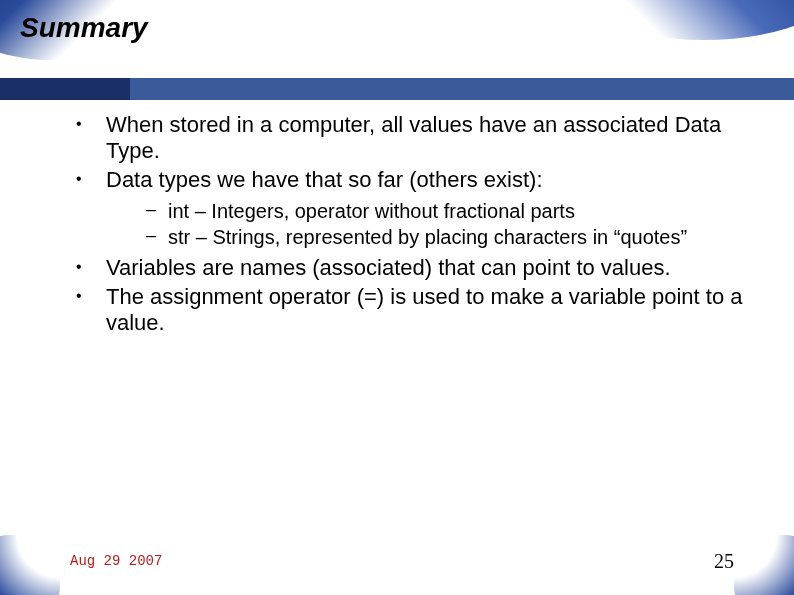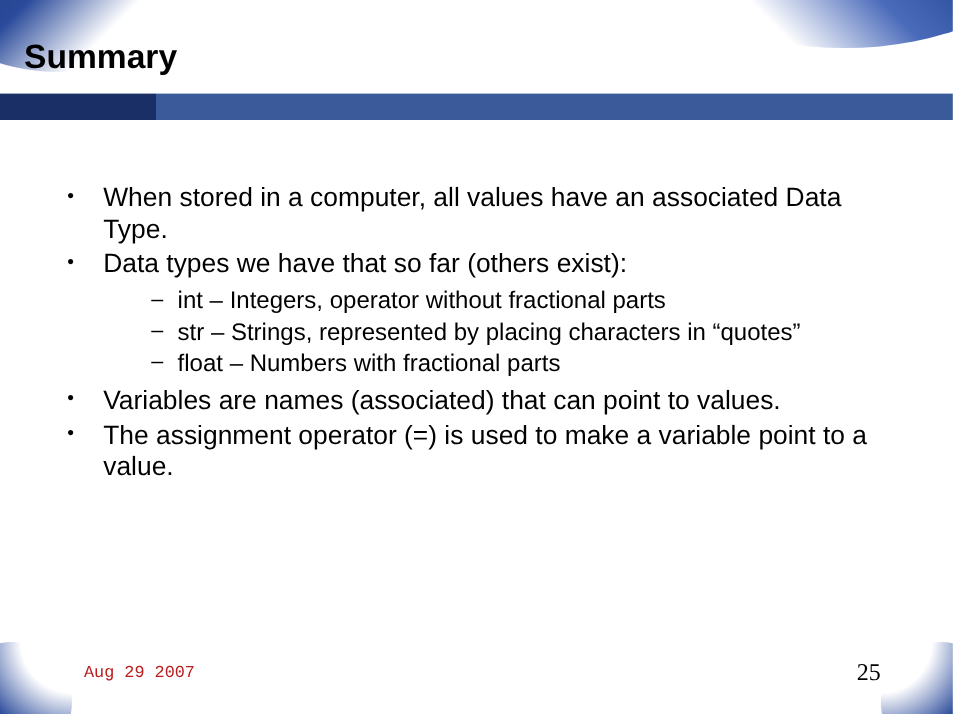--- a/index.html
+++ b/index.html
@@ -78,45 +78,45 @@
     position: absolute;
     bottom: -40px;
     right: -40px;
     width: 100px;
     height: 100px;
     background: radial-gradient(circle at top left, #ffffff 30%, #2a4a9a 60%, #1a3a7a 100%);
     border-radius: 50%;
   }
   .slide-title {
     position: absolute;
-    top: 32px;
+    top: 12px;
     left: 20px;
     font-size: 28px;
     font-weight: bold;
     color: #000;
+    font-style: italic;
   }
   .title-bar {
     position: absolute;
     top: 78px;
     left: 0;
     width: 794px;
     height: 22px;
     display: flex;
   }
   .title-bar .seg1 { width: 130px; background: #1a2f66; }
   .title-bar .seg2 { width: 664px; background: #3a5a9a; }
   .content {
     position: absolute;
     top: 112px;
-    left: 36px;
+    left: 56px;
     width: 720px;
     font-size: 22px;
     color: #000;
     line-height: 1.2;
-    margin-top: 40px;
   }
   ul.top { list-style: none; padding-left: 30px; }
   ul.top > li {
     position: relative;
     padding-left: 20px;
     margin-bottom: 2px;
   }
   ul.top > li::before {
     content: "•";
     position: absolute;
@@ -171,21 +171,20 @@
 </div>
 
 <div class="content">
   <ul class="top">
     <li><span>When stored in a computer, all values have an associated Data Type.</span></li>
     <li>
       <span>Data types we have that so far (others exist):</span>
       <ul class="sub">
         <li>int – Integers, operator without fractional parts</li>
         <li>str – Strings, represented by placing characters in “quotes”</li>
-        <li>float – Numbers with fractional parts</li>
       </ul>
     </li>
     <li><span>Variables are names (associated) that can point to values.</span></li>
     <li><span>The assignment operator (=) is used to make a variable point to a value.</span></li>
   </ul>
 </div>
 
 <div class="footer-date">Aug 29 2007</div>
 <div class="footer-page">25</div>
 

